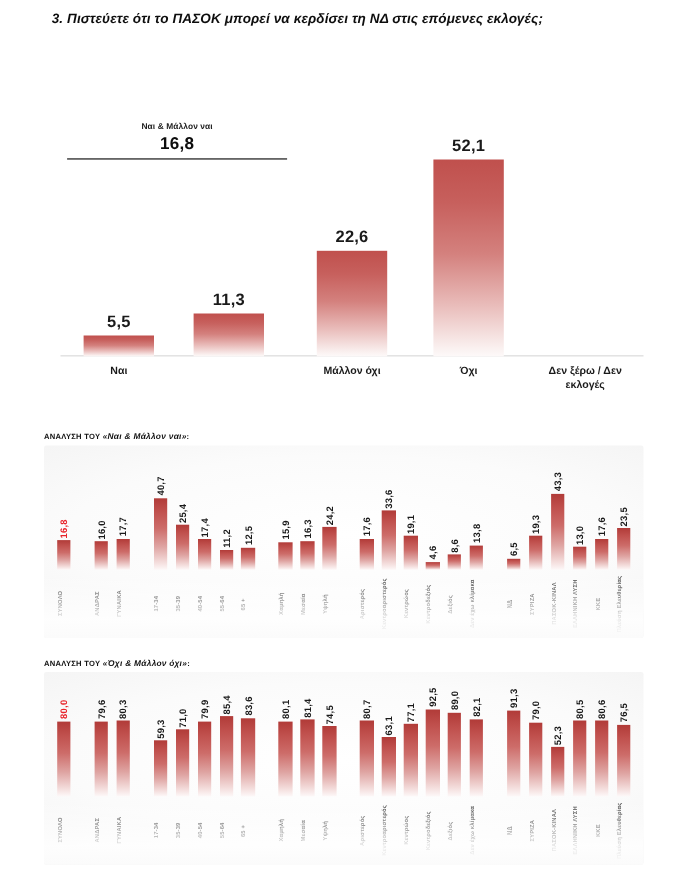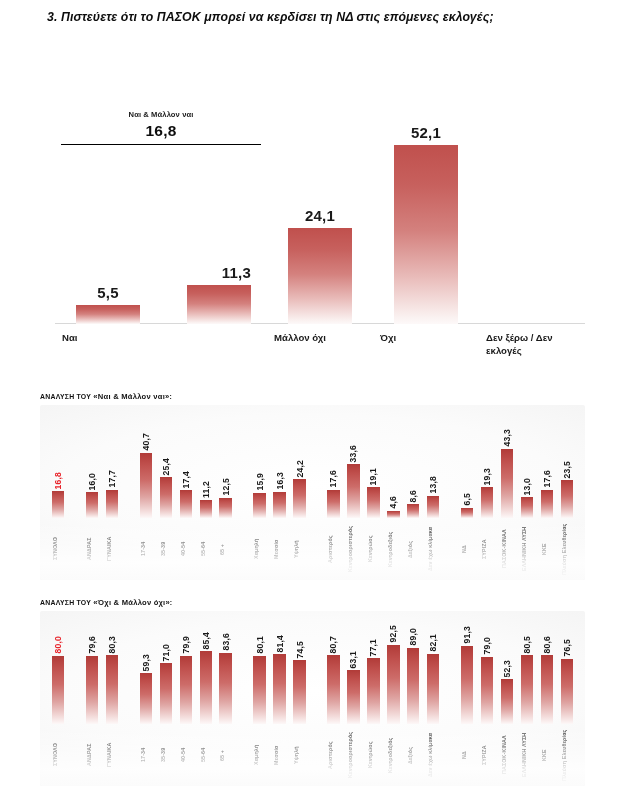--- a/index.html
+++ b/index.html
@@ -31,29 +31,29 @@
 
   .plot{position:absolute;left:0;top:56px;width:530px;height:268px;}
   .axis-line{position:absolute;left:0;bottom:62px;width:530px;height:1px;background:#d8d8d8;}
   .mbar-wrap{
     position:absolute;bottom:62px;width:64px;
     display:flex;flex-direction:column;justify-content:flex-end;align-items:center;
   }
   .mbar-val{font-size:15px;font-weight:bold;color:#1a1a1a;margin-bottom:4px;letter-spacing:.2px;}
   .mbar{width:100%;background:linear-gradient(to bottom,#c0504d 0%,#c7605d 22%,#d4817e 48%,#e9bcba 74%,#faf1f0 96%,#fdf9f9 100%);}
   .mbar-lab{
-    position:absolute;top:6px;width:92px;left:-14px;
+    position:absolute;top:6px;width:92px;left:-14px;text-align:center;
     font-size:9.6px;font-weight:bold;color:#1a1a1a;line-height:1.35;
   }
   .mlab-holder{position:absolute;bottom:0;width:64px;height:60px;}
 
   
   .section{position:absolute;left:40px;width:545px;}
   .sec-head{font-size:6.9px;font-weight:bold;color:#111;letter-spacing:.25px;margin-bottom:4px;}
-  .sec-head b{font-size:7.6px;}
+  .sec-head b{font-size:7.6px;font-style:italic;}
   .panel{
     position:relative;width:545px;height:175px;
     background:
       radial-gradient(135% 120% at 50% 46%, #ffffff 0%, #fbfbfb 34%, #f2f2f2 62%, #e9e9e9 84%, #e4e4e4 100%);
     border-radius:2px;
     overflow:hidden;
   }
   .panel-base{position:absolute;left:0;bottom:0;width:100%;height:58px;
     background:linear-gradient(to bottom,rgba(255,255,255,0) 0%,rgba(255,255,255,.85) 70%,#fbfbfb 100%);}
   .bars{position:absolute;left:8px;right:8px;top:0;bottom:0;}
@@ -94,26 +94,26 @@
       </div>
     <div class="plot" id="main-plot">
       <div class="axis-line"></div>
     <div class="mbar-wrap" style="left: 21px;">
           <div class="mbar-val">5,5</div>
           <div class="mbar" style="height: 18.9123px;"></div>
         </div>
         <div class="mlab-holder" style="left: 21px;">
           <div class="mbar-lab">Ναι</div>
         </div>
-        <div class="mbar-wrap" style="left: 132px; align-items: flex-end;">
+        <div class="mbar-wrap" style="left: 121px;">
           <div class="mbar-val">11,3</div>
           <div class="mbar" style="height: 38.8561px;"></div>
         </div>
         <div class="mbar-wrap" style="left: 233px;">
-          <div class="mbar-val">24,1</div>
+          <div class="mbar-val">22,6</div>
           <div class="mbar" style="height: 95.9368px;"></div>
         </div>
         <div class="mlab-holder" style="left: 233px;">
           <div class="mbar-lab">Μάλλον όχι</div>
         </div>
         <div class="mbar-wrap" style="left: 339px;">
           <div class="mbar-val">52,1</div>
           <div class="mbar" style="height: 179.151px;"></div>
         </div>
         <div class="mlab-holder" style="left: 339px;">

